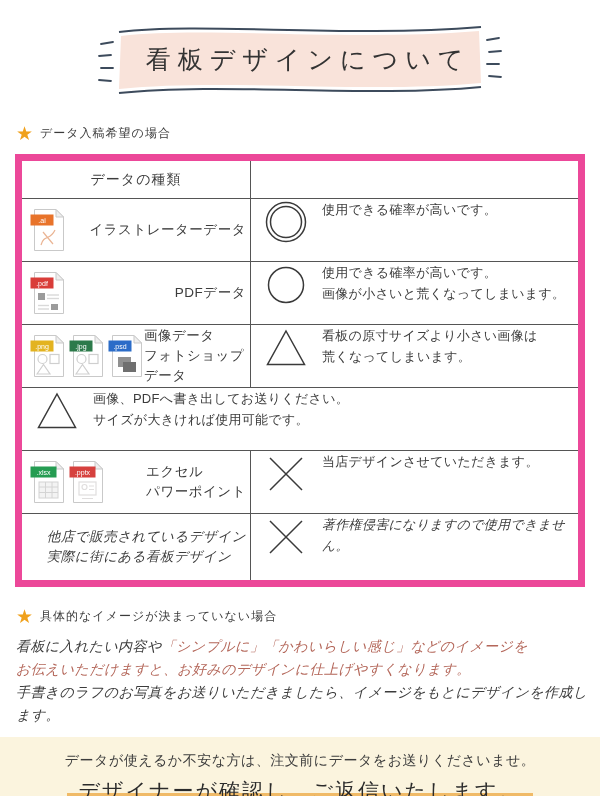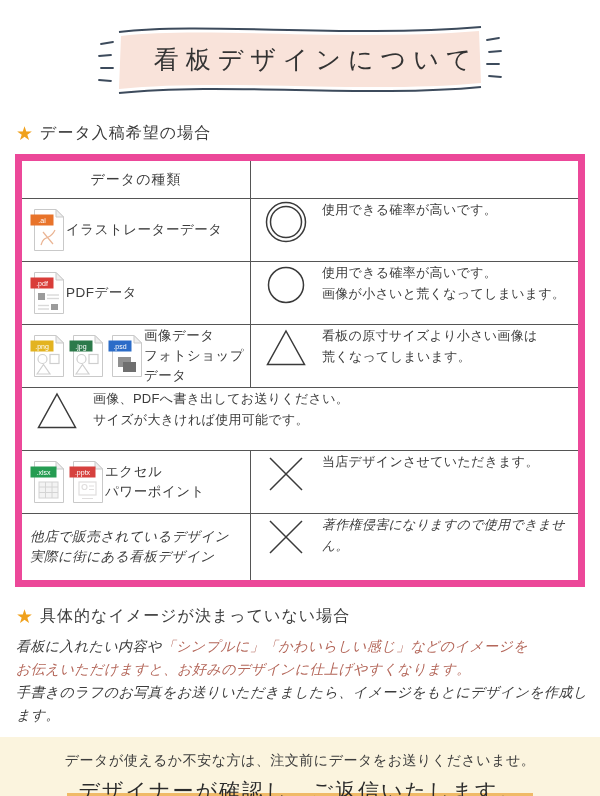--- a/index.html
+++ b/index.html
@@ -5,42 +5,42 @@
   html,body{margin:0;padding:0;}
   body{
     width:600px;height:796px;overflow:hidden;background:#ffffff;
     font-family:"Liberation Sans","DejaVu Sans",sans-serif;color:#3c3c3c;
     position:relative;
   }
   
   .banner-wrap{position:relative;width:410px;margin:14px auto 0;height:92px;}
   .banner-wrap svg{position:absolute;left:0;top:0;}
   .banner-title{
-    position:absolute;left:16px;top:50%;width:100%;transform:translateY(-52%);
+    position:absolute;left:8px;top:50%;width:100%;transform:translateY(-52%);
     text-align:center;font-family:"Liberation Serif","DejaVu Serif",serif;
     font-size:25px;font-weight:500;letter-spacing:7px;color:#333;white-space:nowrap;
   }
   
   .sec-head{display:flex;align-items:center;margin:14px 0 0 16px;height:26px;}
   .sec-head .star{font-size:19px;color:#f0a11c;margin-right:7px;line-height:1;}
-  .sec-head .txt{font-size:16px;font-weight:500;color:#3b3b3b;letter-spacing:1px;}
+  .sec-head .txt{font-size:12px;font-weight:500;color:#3b3b3b;letter-spacing:1px;}
   
   .dtable{margin:8px 15px 0;border:7px solid #ec4899;}
   .trow{display:flex;border-bottom:1px solid #555;}
   .trow:last-child{border-bottom:none;}
   .cl{width:229px;border-right:1px solid #555;display:flex;align-items:center;
       padding:0 4px 0 8px;box-sizing:border-box;flex-shrink:0;}
   .cr{flex:1;display:flex;align-items:flex-start;padding-left:12px;box-sizing:border-box;}
   .thead{height:37px;}
   .thead .cl{justify-content:center;padding-left:4px;}
   .thead .hdr{font-size:14px;letter-spacing:1px;}
   .rbody{height:62px;}
   .rlast{height:66px;font-style:italic;}
   .icons{display:flex;gap:3px;align-items:center;}
-  .label{flex:1;display:flex;justify-content:flex-start;}
+  .label{flex:1;display:flex;justify-content:flex-end;}
   .label .inner{text-align:left;font-size:13.5px;line-height:20px;letter-spacing:0.5px;}
   .label .inner span{display:block;}
   .rating{width:46px;height:46px;flex-shrink:0;margin-right:13px;}
   .desc{font-size:13px;line-height:21px;letter-spacing:0.3px;color:#3c3c3c;}
   .desc span{display:block;}
   
   .para{margin:6px 0 0 16px;font-size:14px;line-height:23px;letter-spacing:0.4px;font-style:italic;}
   .para .dark{color:#3c3c3c;}
   .para .accent{color:#b4675a;}
   

